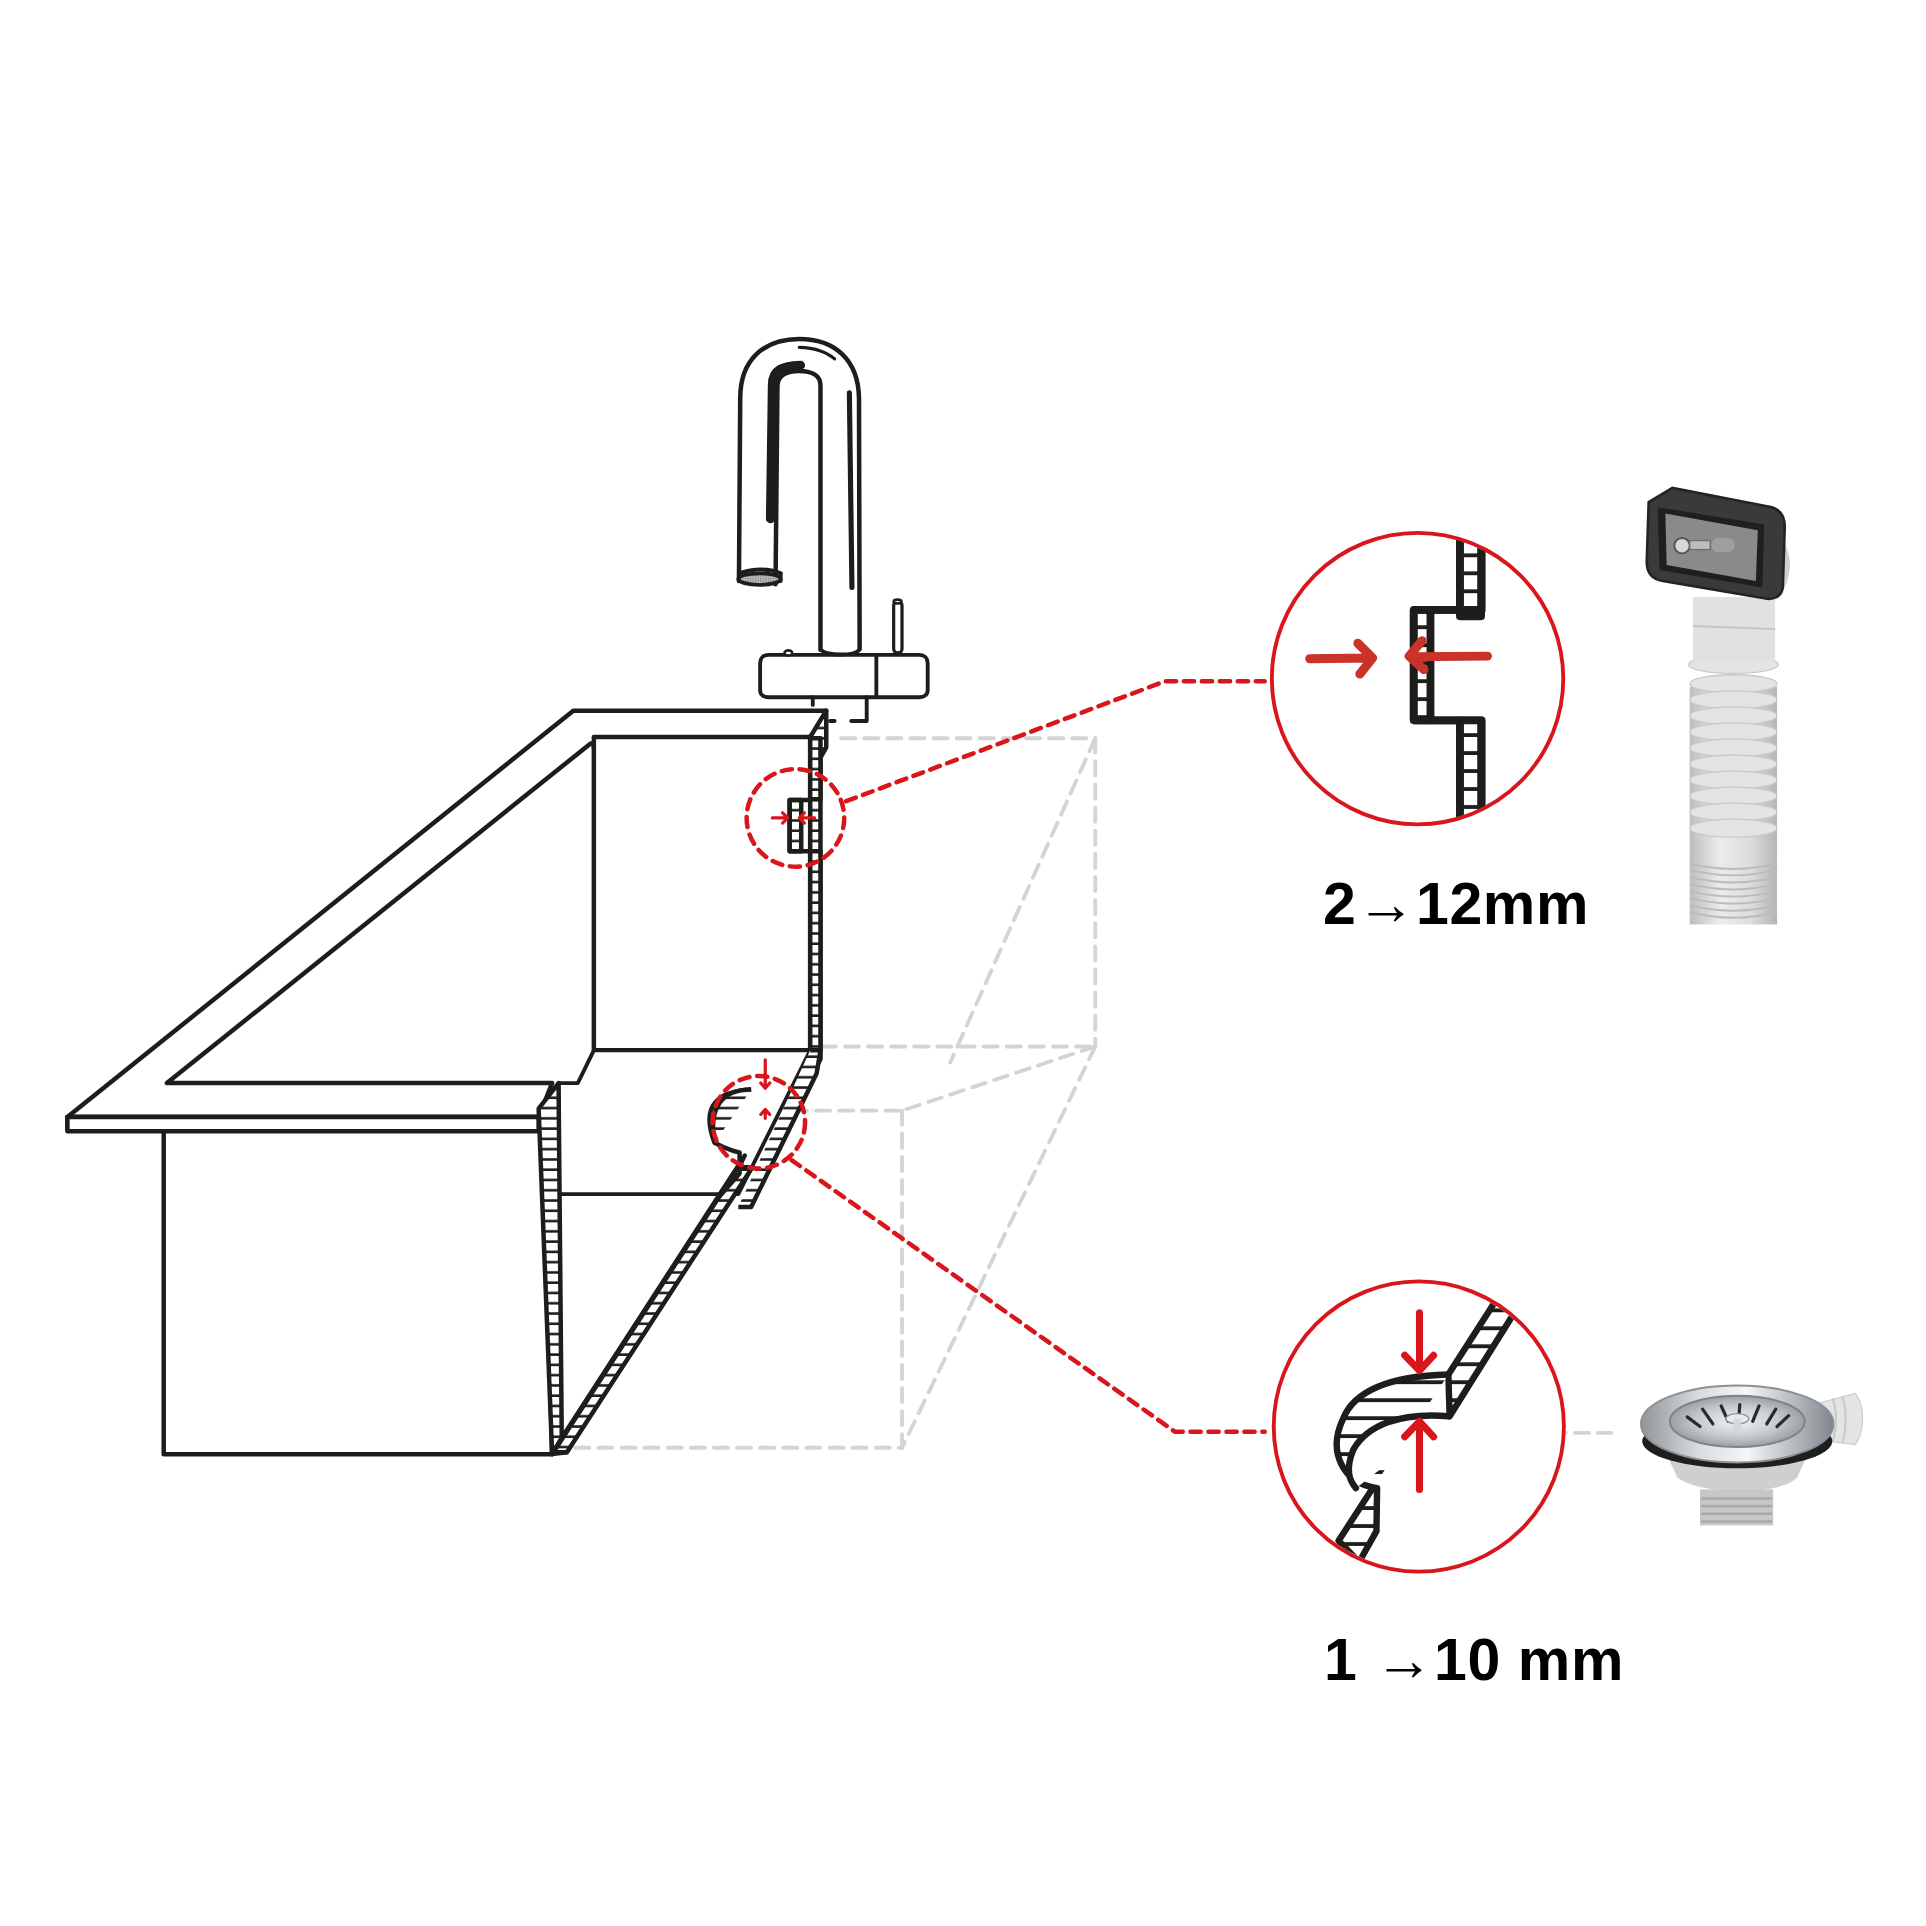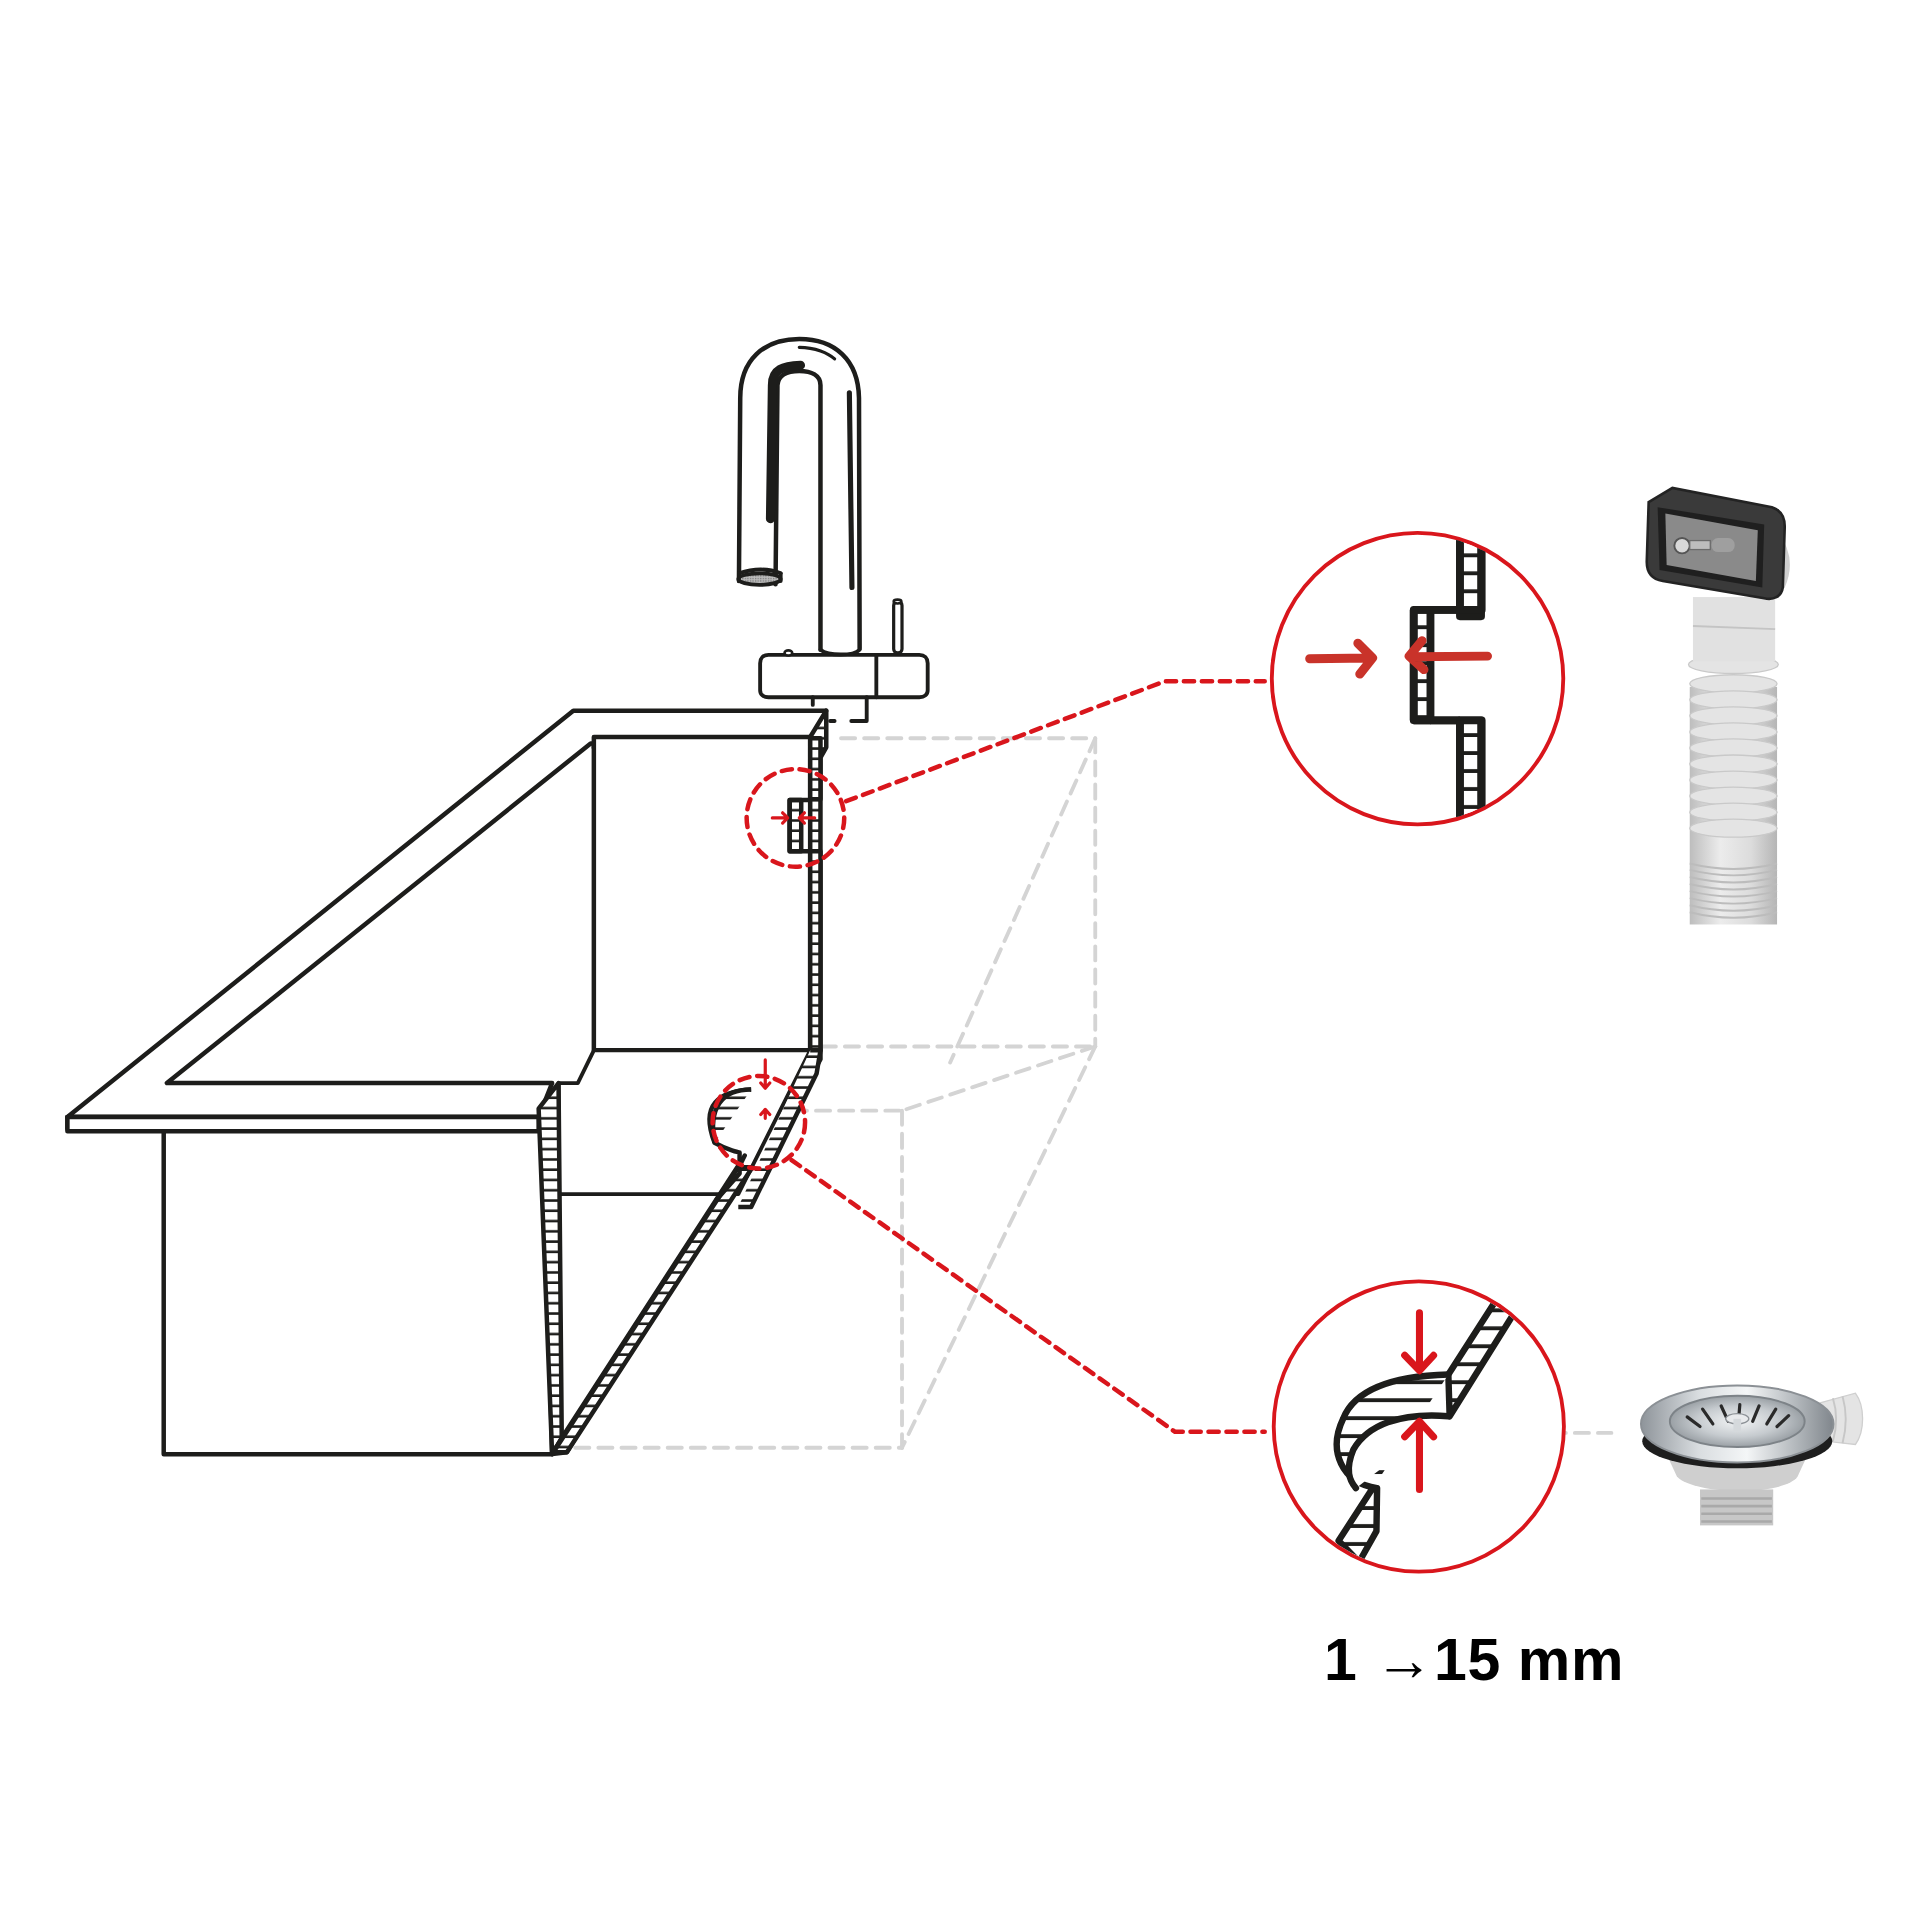--- a/index.html
+++ b/index.html
@@ -232,15 +232,16 @@
         <line x1="2710" y1="2188" x2="2708" y2="2213"></line>
         <line x1="2740" y1="2190" x2="2730" y2="2214"></line>
         <line x1="2766" y1="2195" x2="2752" y2="2218"></line>
         <line x1="2786" y1="2205" x2="2768" y2="2222"></line>
       </g>
       <ellipse cx="2706" cy="2210" rx="18" ry="8" fill="#e8eaec" stroke="#8d9297" stroke-width="2"></ellipse>
       <rect x="2700" y="2210" width="12" height="20" fill="#d5d9dc"></rect>
     </g>
   </svg>
 
-  <div id="label-bottom" class="label">1 →15 mm</div>
+  <div id="label-top" class="label">2→12mm</div>
+  <div id="label-bottom" class="label">1 →10 mm</div>
 </div>
 
 
 </body></html>

